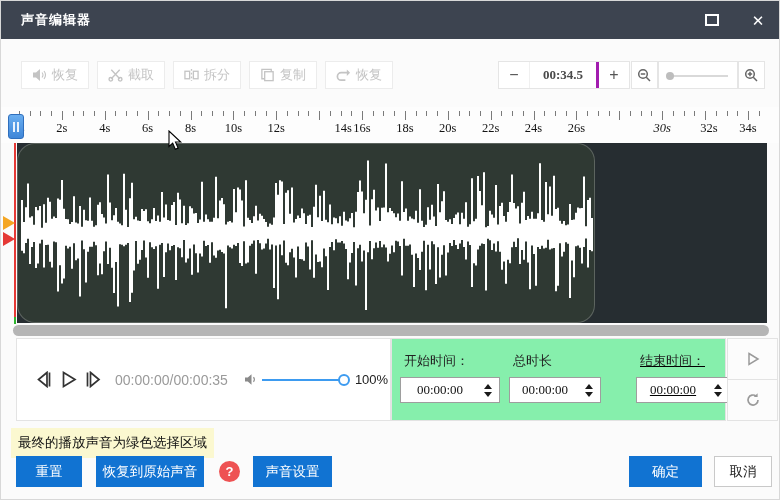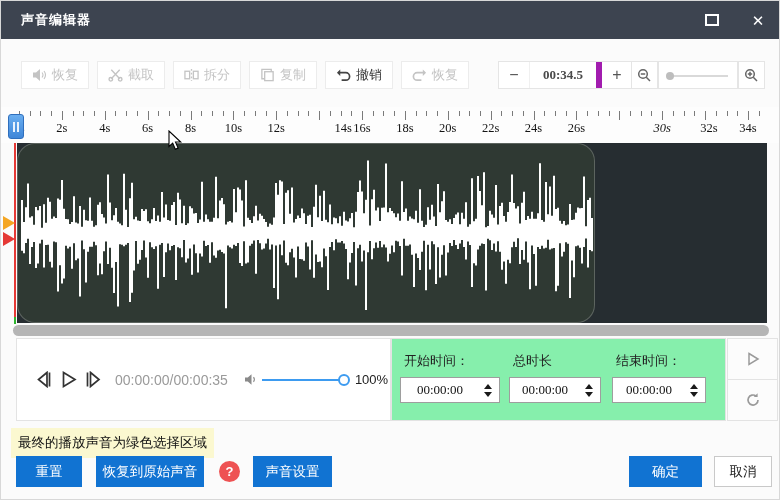--- a/index.html
+++ b/index.html
@@ -16,21 +16,21 @@
   .tb-buttons{margin-left:auto;display:flex;height:38px;}
   .tb-btn{width:46px;height:38px;display:flex;align-items:center;justify-content:center;color:#fff;cursor:default;}
   .max-glyph{width:10px;height:8px;border:2px solid #fff;}
   .close-glyph{font-size:15px;font-weight:bold;line-height:1;}
   
   .toolgroup{position:absolute;left:20px;top:60px;display:flex;gap:8px;}
   .tool-btn{height:28px;display:flex;align-items:center;gap:5px;padding:0 10px;background:#fff;border:1px solid #ececec;font-size:13px;color:#c4c4c4;box-sizing:border-box;white-space:nowrap;}
   .tool-btn.enabled{color:#3a3a3a;}
   .stepper{position:absolute;left:497px;top:60px;height:28px;display:flex;align-items:stretch;background:#fff;border:1px solid #e5e5e5;box-sizing:border-box;}
   .step-btn{width:30px;display:flex;align-items:center;justify-content:center;font-size:16px;color:#555;}
-  .step-value{width:66px;display:flex;align-items:center;justify-content:center;font-family:"Liberation Serif","DejaVu Serif",serif;font-weight:bold;font-size:13px;color:#4a4a4a;border-left:1px solid #f0f0f0;border-right:6px solid #a21caf;}
+  .step-value{width:66px;display:flex;align-items:center;justify-content:center;font-family:"Liberation Serif","DejaVu Serif",serif;font-weight:bold;font-size:13px;color:#4a4a4a;border-left:1px solid #f0f0f0;border-right:3px solid #a21caf;}
   .zoom-btn{position:absolute;top:60px;width:27px;height:28px;background:#fff;border:1px solid #e5e5e5;box-sizing:border-box;display:flex;align-items:center;justify-content:center;}
   .zoom-out-btn{left:630px;}
   .zoom-in-btn{left:737px;}
   .zoom-slider{position:absolute;left:657px;top:60px;width:80px;height:28px;background:#fff;border:1px solid #e5e5e5;box-sizing:border-box;}
   .zoom-track{position:absolute;left:9px;right:9px;top:13px;height:2px;background:#d9d9d9;}
   .zoom-knob{position:absolute;left:7px;top:10px;width:8px;height:8px;border-radius:50%;background:#bdbdbd;}
   
   .ruler{position:absolute;left:0;top:106px;width:780px;height:36px;background:#fdfdfd;}
   .tick{position:absolute;top:4px;width:1px;background:#7a7a7a;}
   .tick.minor{height:5px;}
@@ -56,21 +56,21 @@
   .pbtn.first{margin-left:16px;}
   .ptime{font-size:14px;color:#9a9a9a;margin-left:10px;white-space:nowrap;}
   .vol-icon{margin-left:16px;display:flex;align-items:center;}
   .vol-slider{position:relative;width:84px;height:14px;margin-left:4px;}
   .vol-track{position:absolute;left:0;right:4px;top:6px;height:2px;background:var(--volblue,#3d9bf0);}
   .vol-knob{position:absolute;right:-4px;top:1px;width:8px;height:8px;border:2px solid var(--volblue,#3d9bf0);background:#fff;border-radius:50%;}
   .vol-pct{font-size:13px;color:#222;margin-left:9px;}
   
   .fields-panel{position:absolute;left:390px;top:337px;width:335px;height:83px;background:#86efac;border:1px solid #e3e3e3;box-sizing:border-box;}
   .field-group{position:absolute;top:13px;}
-  .fg1{left:8px;}  .fg2{left:117px;}  .fg3{left:220px;}
+  .fg1{left:8px;}  .fg2{left:117px;}  .fg3{left:244px;text-decoration:underline;}
   .field-label{font-size:13px;color:#222;margin-left:4px;white-space:nowrap;}
   .spinbox{margin-top:7px;height:26px;border:1px solid #9e9e9e;background:#fff;display:flex;align-items:center;box-sizing:border-box;}
   .sb1{width:100px;} .sb2{width:92px;} .sb3{width:94px;}
   .spin-input{flex:1;min-width:0;border:none;outline:none;text-align:center;font-family:"Liberation Serif","DejaVu Serif",serif;font-size:13px;color:#111;background:transparent;}
   .spin-arrows{width:18px;display:flex;flex-direction:column;align-items:center;gap:3px;padding-right:2px;}
   .arr-up{width:0;height:0;border-left:4px solid transparent;border-right:4px solid transparent;border-bottom:5px solid #1a1a1a;}
   .arr-down{width:0;height:0;border-left:4px solid transparent;border-right:4px solid transparent;border-top:5px solid #1a1a1a;}
   
   .side-buttons{position:absolute;left:726px;top:337px;width:51px;height:83px;}
   .side-btn{width:51px;height:42px;background:#fcfcfc;border:1px solid #e3e3e3;box-sizing:border-box;display:flex;align-items:center;justify-content:center;}
@@ -130,27 +130,20 @@
     <span>拆分</span>
   </div>
   <div class="tool-btn">
     <svg width="15" height="14" viewBox="0 0 16 14">
         <g stroke="#c4c4c4" stroke-width="1.4" fill="none">
           <rect x="5" y="3.5" width="9" height="9.5"></rect>
           <path d="M12 3.5V1H2v10h3"></path>
         </g>
       </svg>
     <span>复制</span>
-  </div>
-  <div class="tool-btn enabled">
-    <svg width="15" height="14" viewBox="0 0 16 14">
-        <path d="M4.5 1 1 4.5 4.5 8z" fill="#444"></path>
-        <path d="M2.5 4.5h8a4 4 0 0 1 0 8H6" stroke="#444" stroke-width="1.8" fill="none"></path>
-      </svg>
-    <span>撤销</span>
   </div>
   <div class="tool-btn">
     <svg width="15" height="14" viewBox="0 0 16 14">
         <path d="M11.5 1 15 4.5 11.5 8z" fill="#c4c4c4"></path>
         <path d="M13.5 4.5h-8a4 4 0 0 0 0 8H10" stroke="#c4c4c4" stroke-width="1.8" fill="none"></path>
       </svg>
     <span>恢复</span>
   </div>
 </div>
 

